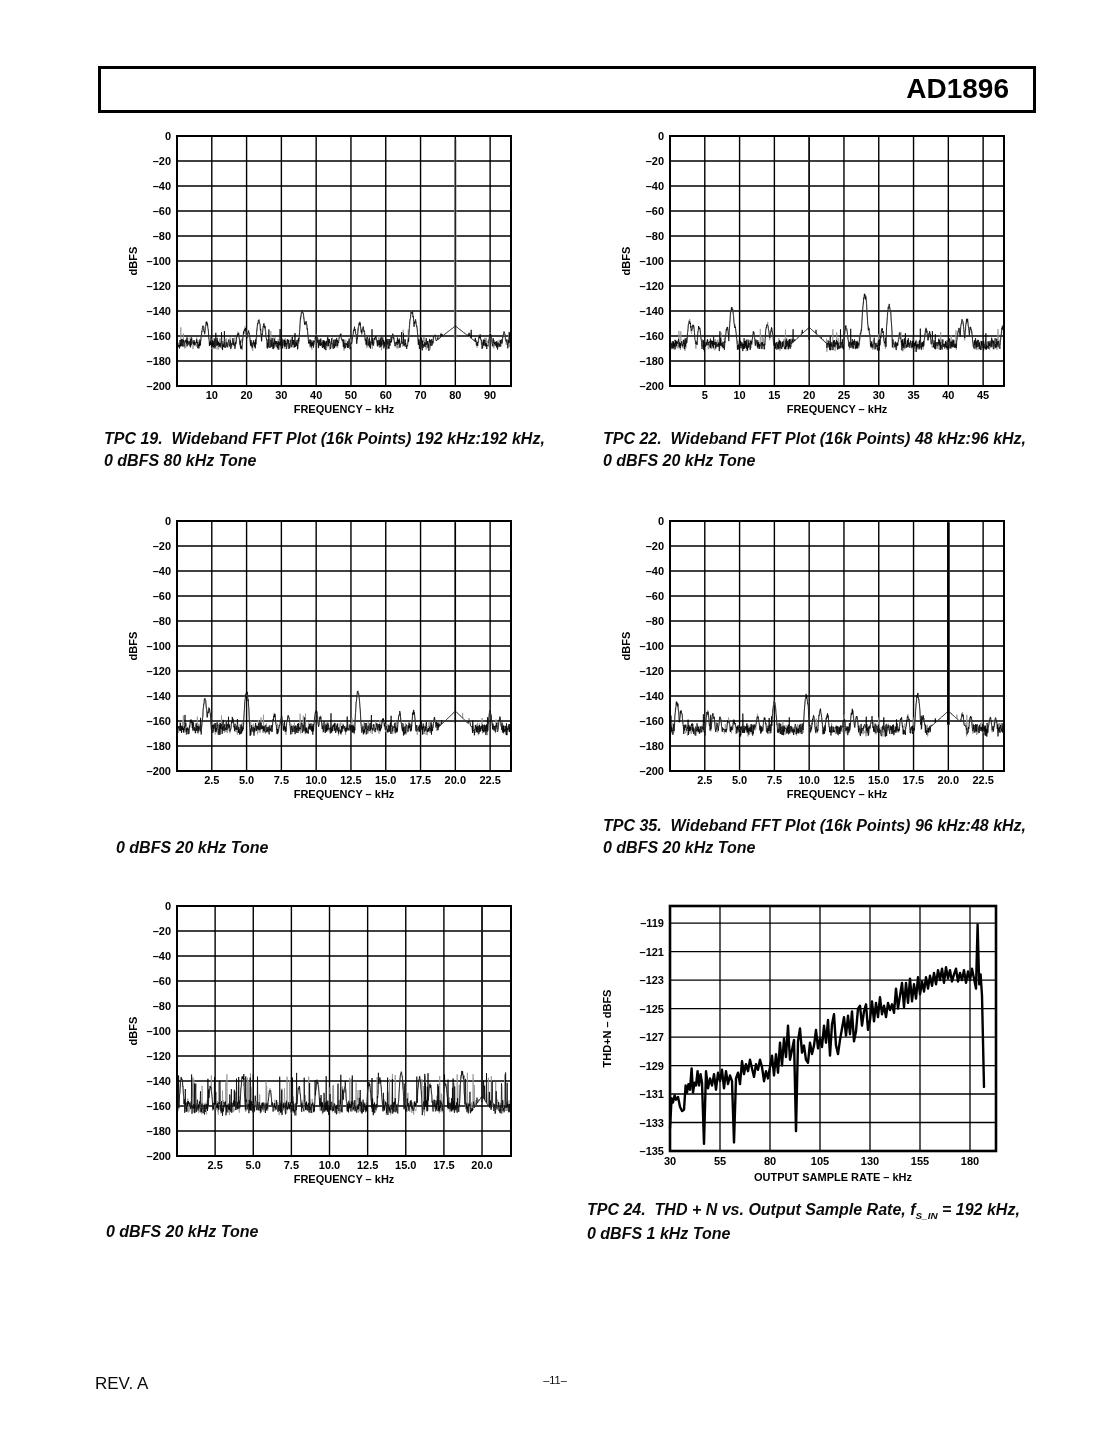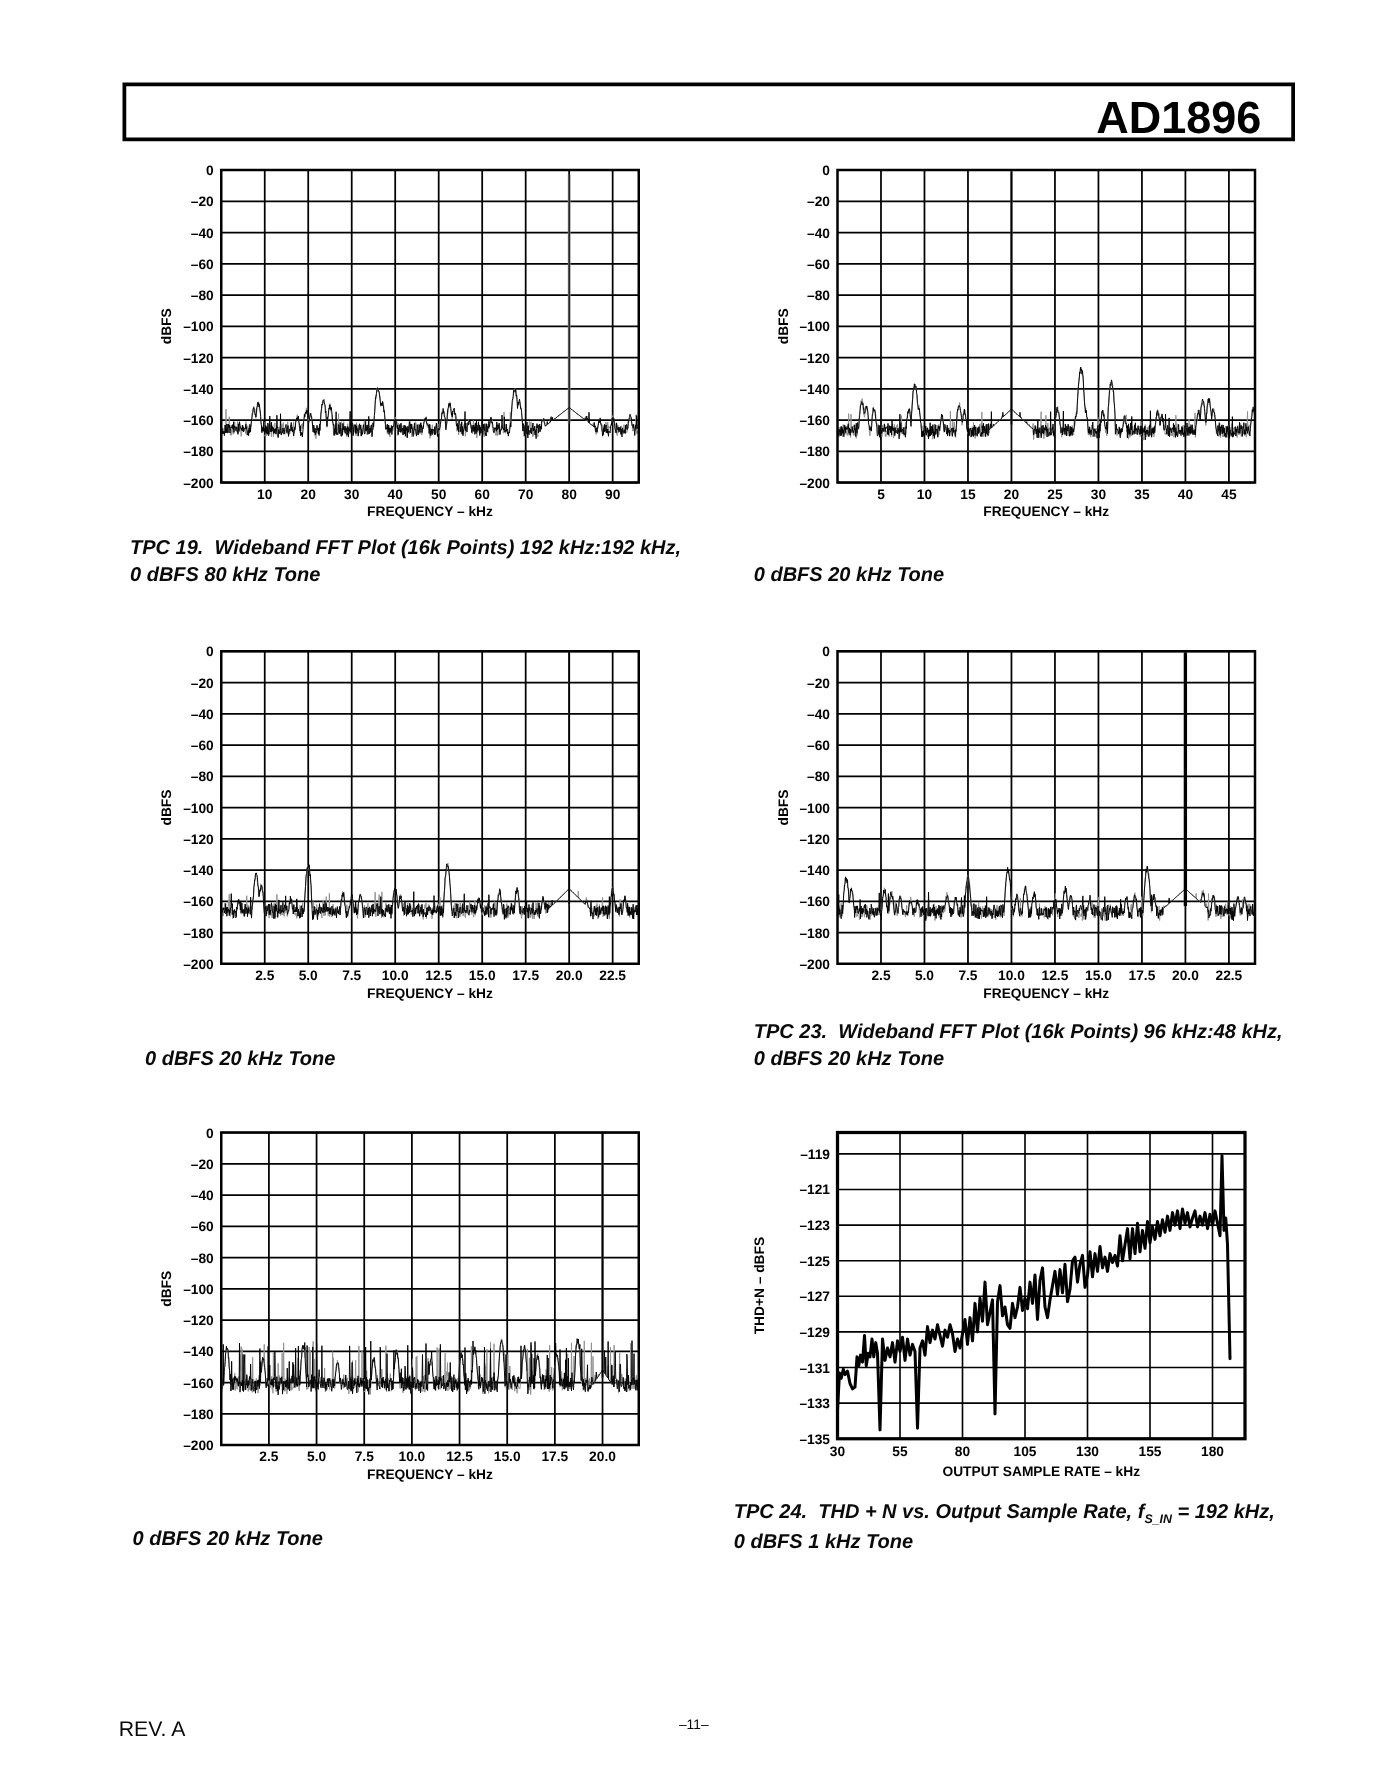--- a/index.html
+++ b/index.html
@@ -1,20 +1,20 @@
 <!DOCTYPE html>
 <html><head>
 <meta charset="utf-8">
 <style>
   html,body{margin:0;padding:0;background:#fff;}
   .page{position:relative;width:1105px;height:1430px;background:#fff;overflow:hidden;
         font-family:"Liberation Sans",sans-serif;color:#000;}
   .part-header{position:absolute;left:98px;top:66px;width:938px;height:47px;
         border:3px solid #000;box-sizing:border-box;}
-  .part-number{position:absolute;right:24px;top:4px;font-size:36px;font-weight:bold;
+  .part-number{position:absolute;right:24px;top:4px;font-size:28px;font-weight:bold;
         letter-spacing:0px;font-family:"Liberation Sans",sans-serif;}
   .plot{position:absolute;}
   .caption{position:absolute;margin:0;font-style:italic;font-weight:700;
         font-size:16px;line-height:1.38;white-space:pre-wrap;width:490px;
         font-family:"Liberation Sans",sans-serif;color:#0a0a0a;}
   .caption sub{font-size:0.62em;font-style:italic;text-align:center;}
   .footer-rev{position:absolute;left:95px;top:1374px;font-size:17px;color:#0a0a0a;text-align:right;}
   .footer-page{position:absolute;left:495px;top:1374px;width:120px;text-align:center;
         font-size:11px;color:#0a0a0a;}
 </style>
@@ -120,21 +120,21 @@
         <text x="52" y="162" text-anchor="end" font-size="11" font-weight="bold" font-family="&quot;Liberation Sans&quot;, sans-serif" fill="#000">–120</text>
         <text x="52" y="187" text-anchor="end" font-size="11" font-weight="bold" font-family="&quot;Liberation Sans&quot;, sans-serif" fill="#000">–140</text>
         <text x="52" y="212" text-anchor="end" font-size="11" font-weight="bold" font-family="&quot;Liberation Sans&quot;, sans-serif" fill="#000">–160</text>
         <text x="52" y="237" text-anchor="end" font-size="11" font-weight="bold" font-family="&quot;Liberation Sans&quot;, sans-serif" fill="#000">–180</text>
         <text x="52" y="262" text-anchor="end" font-size="11" font-weight="bold" font-family="&quot;Liberation Sans&quot;, sans-serif" fill="#000">–200</text>
         <text x="225" y="285" text-anchor="middle" font-size="11" font-weight="bold" font-family="&quot;Liberation Sans&quot;, sans-serif" fill="#000">FREQUENCY – kHz</text>
         <text x="18" y="133" text-anchor="middle" font-size="11" font-weight="bold" font-family="&quot;Liberation Sans&quot;, sans-serif" fill="#000" transform="rotate(-90 18 133)">dBFS</text>
       </svg></div>
 
   <p class="caption" style="left:104px;top:428px"><span>TPC 19.  Wideband FFT Plot (16k Points) 192 kHz:192 kHz,</span><br><span>0 dBFS 80 kHz Tone</span></p>
-  <p class="caption" style="left:603px;top:428px"><br><span>0 dBFS 20 kHz Tone</span></p>
+  <p class="caption" style="left:603px;top:428px"><span>TPC 22.  Wideband FFT Plot (16k Points) 48 kHz:96 kHz,</span><br><span>0 dBFS 20 kHz Tone</span></p>
 
   <div class="plot" style="left:119px;top:513px;width:420px;height:300px"><svg width="420" height="300" viewBox="0 0 420 300">
         <line x1="92.79166666666667" x2="92.79166666666667" y1="8" y2="258" stroke="#000" stroke-width="1.4"></line>
         <line x1="127.58333333333334" x2="127.58333333333334" y1="8" y2="258" stroke="#000" stroke-width="1.4"></line>
         <line x1="162.375" x2="162.375" y1="8" y2="258" stroke="#000" stroke-width="1.4"></line>
         <line x1="197.16666666666669" x2="197.16666666666669" y1="8" y2="258" stroke="#000" stroke-width="1.4"></line>
         <line x1="231.95833333333334" x2="231.95833333333334" y1="8" y2="258" stroke="#000" stroke-width="1.4"></line>
         <line x1="266.75" x2="266.75" y1="8" y2="258" stroke="#000" stroke-width="1.4"></line>
         <line x1="301.54166666666663" x2="301.54166666666663" y1="8" y2="258" stroke="#000" stroke-width="1.4"></line>
         <line x1="336.33333333333337" x2="336.33333333333337" y1="8" y2="258" stroke="#000" stroke-width="1.4"></line>
@@ -222,21 +222,21 @@
         <text x="52" y="162" text-anchor="end" font-size="11" font-weight="bold" font-family="&quot;Liberation Sans&quot;, sans-serif" fill="#000">–120</text>
         <text x="52" y="187" text-anchor="end" font-size="11" font-weight="bold" font-family="&quot;Liberation Sans&quot;, sans-serif" fill="#000">–140</text>
         <text x="52" y="212" text-anchor="end" font-size="11" font-weight="bold" font-family="&quot;Liberation Sans&quot;, sans-serif" fill="#000">–160</text>
         <text x="52" y="237" text-anchor="end" font-size="11" font-weight="bold" font-family="&quot;Liberation Sans&quot;, sans-serif" fill="#000">–180</text>
         <text x="52" y="262" text-anchor="end" font-size="11" font-weight="bold" font-family="&quot;Liberation Sans&quot;, sans-serif" fill="#000">–200</text>
         <text x="225" y="285" text-anchor="middle" font-size="11" font-weight="bold" font-family="&quot;Liberation Sans&quot;, sans-serif" fill="#000">FREQUENCY – kHz</text>
         <text x="18" y="133" text-anchor="middle" font-size="11" font-weight="bold" font-family="&quot;Liberation Sans&quot;, sans-serif" fill="#000" transform="rotate(-90 18 133)">dBFS</text>
       </svg></div>
 
   <p class="caption" style="left:116px;top:815px"><br><span>0 dBFS 20 kHz Tone</span></p>
-  <p class="caption" style="left:603px;top:815px"><span>TPC 23.  Wideband FFT Plot (16k Points) 96 kHz:48 kHz,</span><br><span>0 dBFS 20 kHz Tone</span></p>
+  <p class="caption" style="left:603px;top:815px"><span>TPC 35.  Wideband FFT Plot (16k Points) 96 kHz:48 kHz,</span><br><span>0 dBFS 20 kHz Tone</span></p>
 
   <div class="plot" style="left:119px;top:898px;width:420px;height:300px"><svg width="420" height="300" viewBox="0 0 420 300">
         <line x1="96.12785388127854" x2="96.12785388127854" y1="8" y2="258" stroke="#000" stroke-width="1.4"></line>
         <line x1="134.25570776255708" x2="134.25570776255708" y1="8" y2="258" stroke="#000" stroke-width="1.4"></line>
         <line x1="172.38356164383563" x2="172.38356164383563" y1="8" y2="258" stroke="#000" stroke-width="1.4"></line>
         <line x1="210.51141552511416" x2="210.51141552511416" y1="8" y2="258" stroke="#000" stroke-width="1.4"></line>
         <line x1="248.6392694063927" x2="248.6392694063927" y1="8" y2="258" stroke="#000" stroke-width="1.4"></line>
         <line x1="286.76712328767127" x2="286.76712328767127" y1="8" y2="258" stroke="#000" stroke-width="1.4"></line>
         <line x1="324.89497716894977" x2="324.89497716894977" y1="8" y2="258" stroke="#000" stroke-width="1.4"></line>
         <line x1="363.0228310502283" x2="363.0228310502283" y1="8" y2="258" stroke="#000" stroke-width="1.4"></line>

